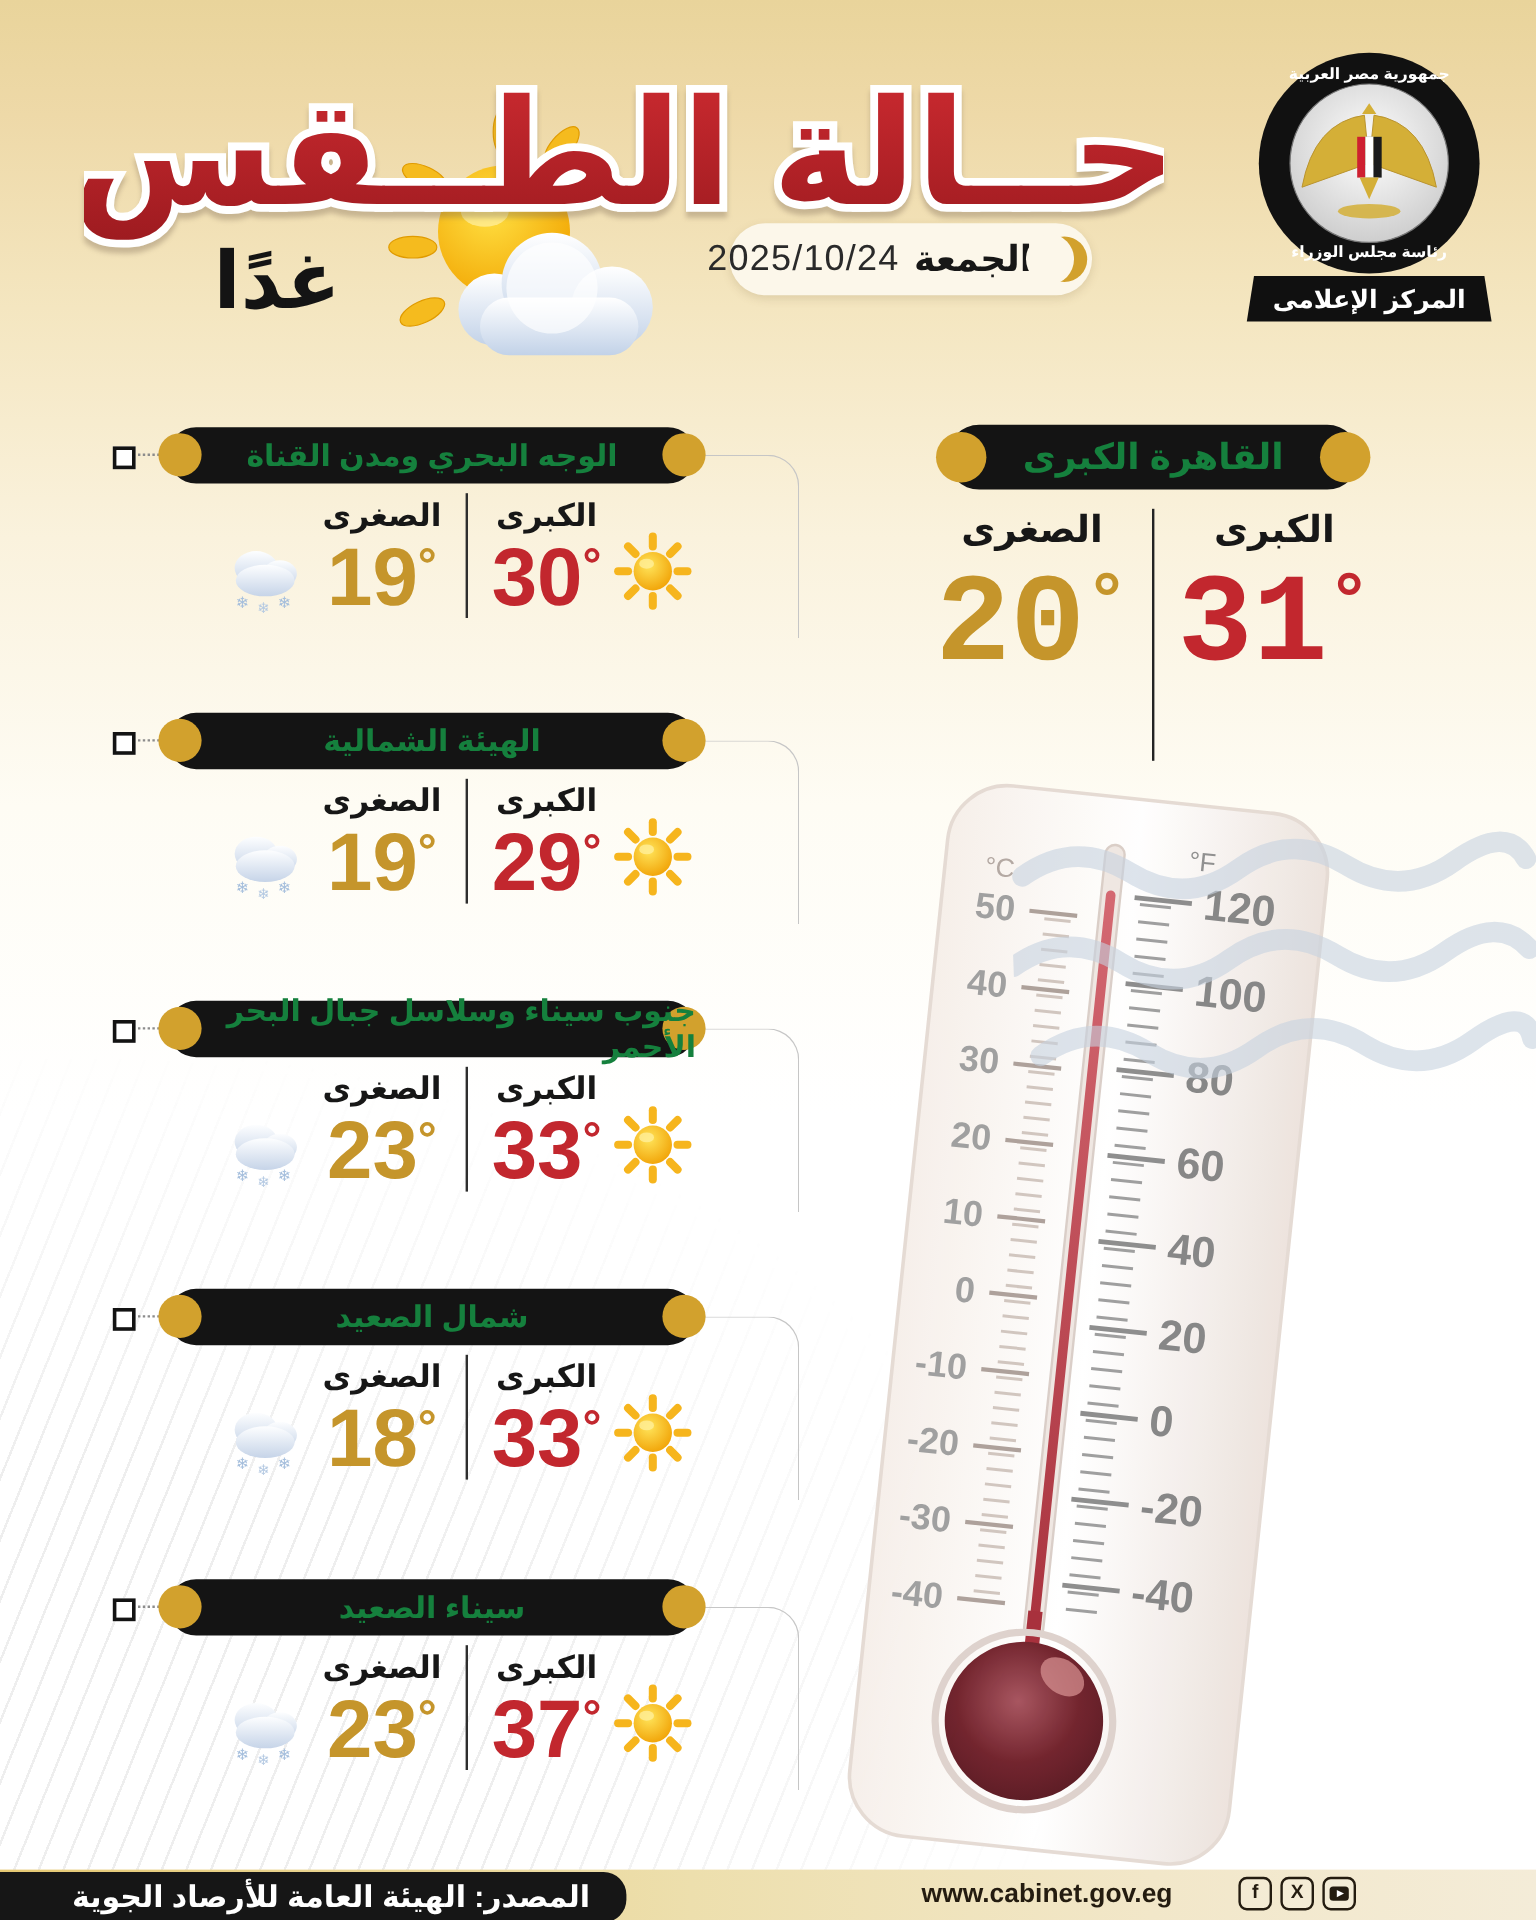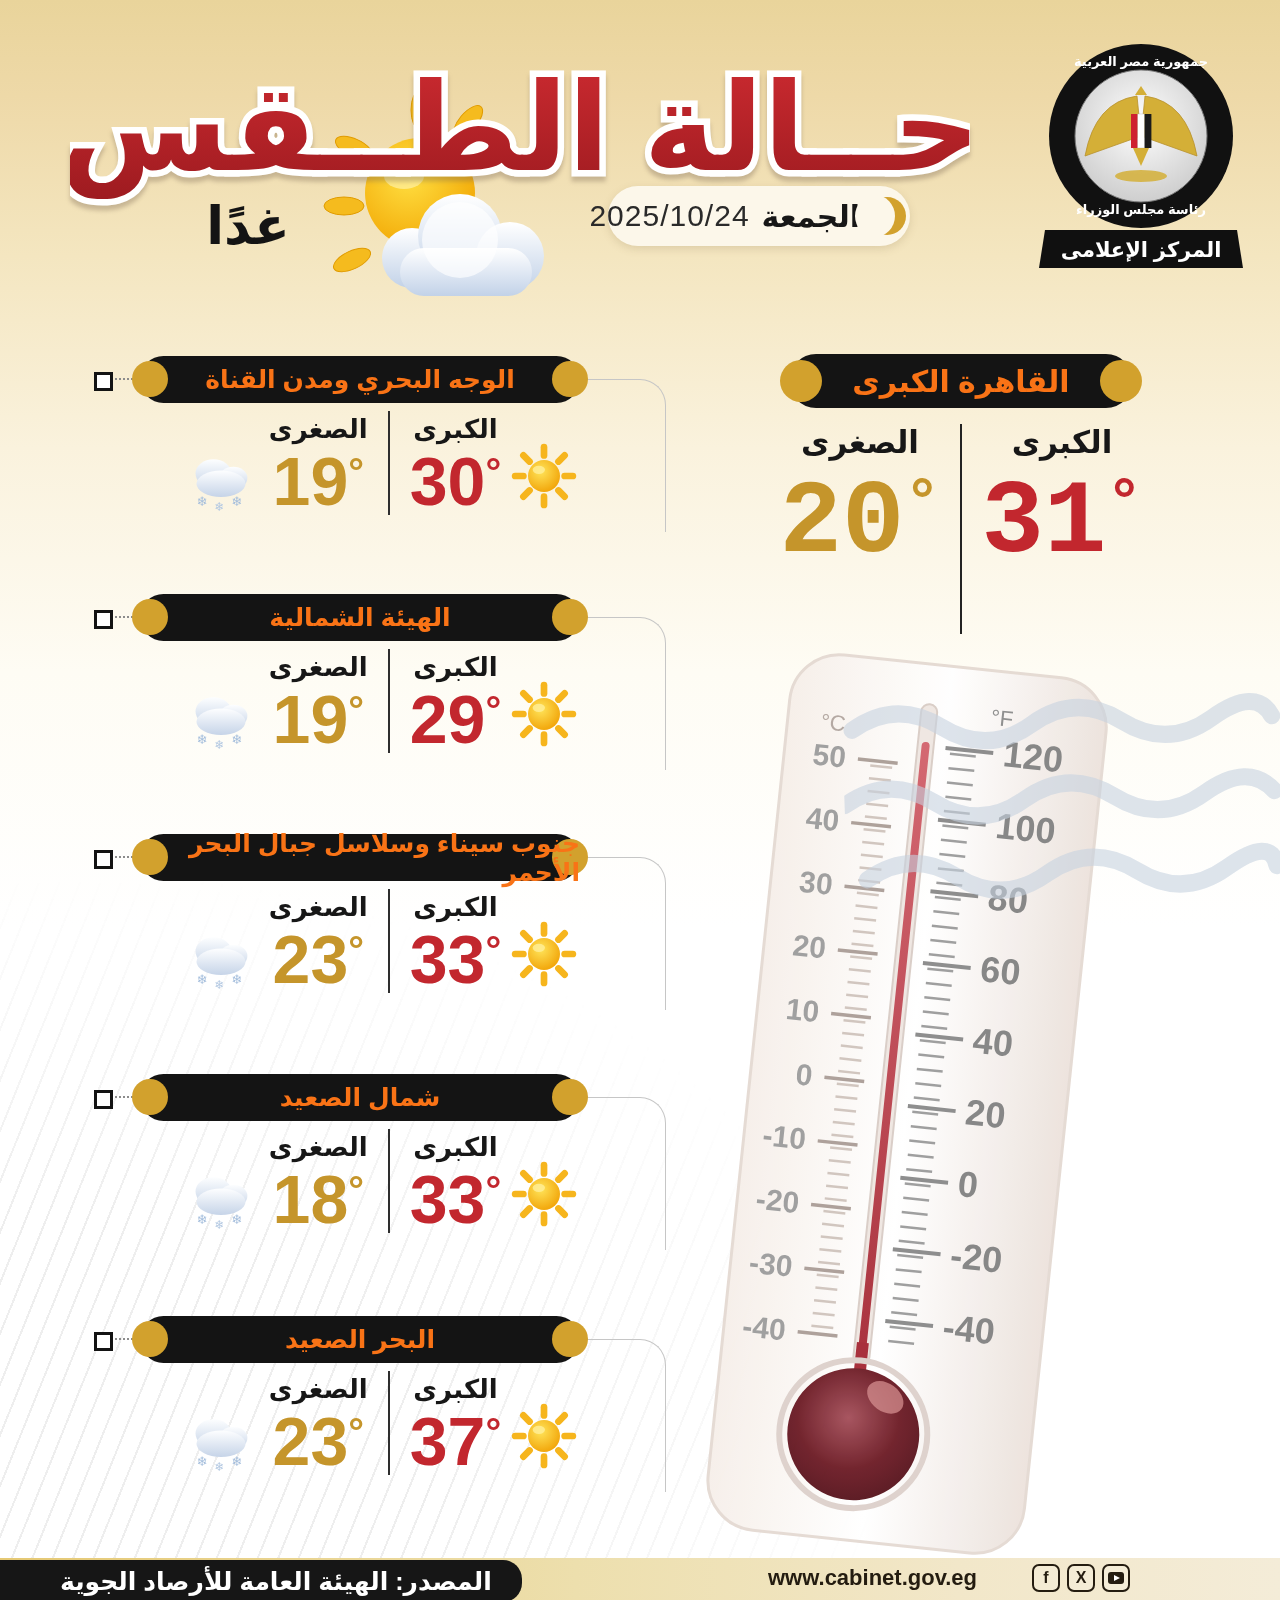--- a/index.html
+++ b/index.html
@@ -7,35 +7,35 @@
     font-family:"Liberation Sans","DejaVu Sans",sans-serif;
     background:linear-gradient(180deg,#e9d49b 0%,#eed9a8 6%,#f4e6c0 16%,#faf2dd 28%,#fefcf4 42%,#ffffff 58%,#ffffff 100%);}
   
   .stripes{position:absolute;left:0;top:880px;width:880px;height:690px;z-index:0;
     background:repeating-linear-gradient(112deg,rgba(0,0,0,0) 0 17px,rgba(150,150,150,.16) 17px 19px);
     -webkit-mask-image:radial-gradient(ellipse at 8% 85%,#000 30%,transparent 72%);
     mask-image:radial-gradient(ellipse at 8% 85%,#000 30%,transparent 72%);}
   
   .title-svg{position:absolute;left:70px;top:22px;width:900px;height:205px;z-index:2;
     filter:drop-shadow(0 5px 2px rgba(120,100,80,.35));}
-  .subtitle{position:absolute;left:178px;top:196px;width:140px;z-index:3;text-align:center;
-    font-size:52px;font-weight:800;color:#141414;}
+  .subtitle{position:absolute;left:178px;top:196px;width:140px;z-index:3;
+    font-size:66px;font-weight:800;color:#141414;}
   .suncloud{position:absolute;left:292px;top:88px;width:300px;height:235px;z-index:1;}
   .date-pill{position:absolute;left:608px;top:186px;width:302px;height:60px;z-index:3;
     background:#fcf7ea;border-radius:32px;box-shadow:0 3px 8px rgba(120,100,60,.18);
     display:flex;direction:rtl;align-items:center;gap:12px;padding:0 8px 0 22px;box-sizing:border-box;}
   .date-pill .day{font-size:30px;font-weight:800;color:#171717;}
   .date-pill .dval{font-size:30px;font-weight:500;color:#2a2a2a;letter-spacing:1px;direction:ltr;}
   .crescent{position:relative;width:30px;height:44px;flex:0 0 auto;}
   .crescent::before{content:"";position:absolute;right:-4px;top:3px;width:38px;height:38px;border-radius:50%;background:#d2a12d;}
   .crescent::after{content:"";position:absolute;right:7px;top:1px;width:40px;height:42px;border-radius:50%;background:#fcf7ea;}
   .logo-svg{position:absolute;left:1035px;top:34px;width:212px;height:248px;z-index:3;}
   
   .cairo{position:absolute;left:775px;top:354px;width:372px;z-index:5;}
-  .bpill{position:relative;height:54px;border-radius:28px;background:#141414;color:#f97316;
+  .bpill{position:relative;height:54px;border-radius:28px;background:#141414;color:#15803d;
     display:flex;align-items:center;justify-content:center;direction:rtl;font-weight:800;z-index:2;}
   .bpill::before,.bpill::after{content:"";position:absolute;width:42px;height:42px;border-radius:50%;background:#d2a12d;top:6px;z-index:-1;}
   .bpill::before{left:-9px;} .bpill::after{right:-9px;}
   .cairo .bpill{margin:0 14px;font-size:30px;text-align:center;}
   .cairo-body{display:flex;direction:ltr;justify-content:center;align-items:flex-start;margin-top:16px;}
   .ccol{width:168px;display:flex;flex-direction:column;align-items:center;}
   .clab{font-size:31px;font-weight:800;color:#171717;margin-bottom:10px;}
   .cnum{font-size:104px;font-weight:800;line-height:1;font-family:Liberation Mono, monospace;}
   .cdiv{width:2px;height:210px;background:#232323;margin:0 16px;}
   .min-c{color:#c5952b;} .max-c{color:#c2272e;}
@@ -413,21 +413,21 @@
           </svg>
       </div>
     </div>
   </section>
 
   <section class="card" style="top:1316px">
     <span class="sq"></span>
       <span class="dotline"></span>
     <div class="frame"></div>
     <div class="bpill">
-        <span>البحر الصعيد</span>
+        <span>سيناء الصعيد</span>
       </div>
     <div class="card-body">
       <div class="cell">
         <svg class="wicon">
             <use href="#sym-snowcloud"></use>
           </svg>
         <div class="numwrap">
             <span class="lab">الصغرى</span>
           <span class="num min-c"><span>23</span><span class="deg">°</span></span>
           </div>

